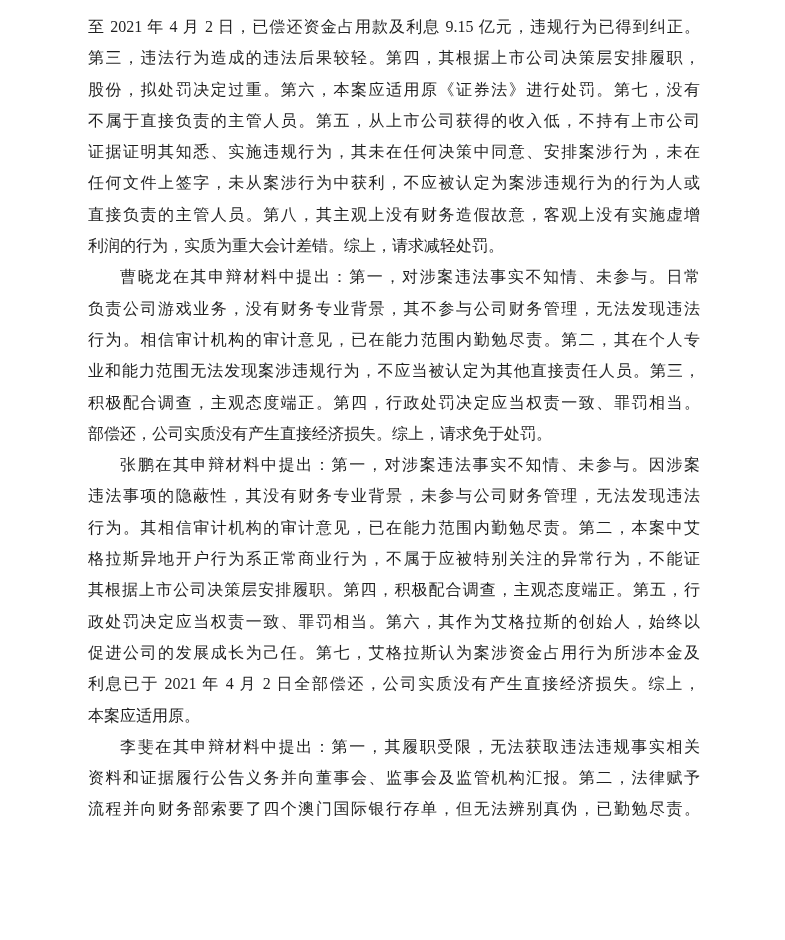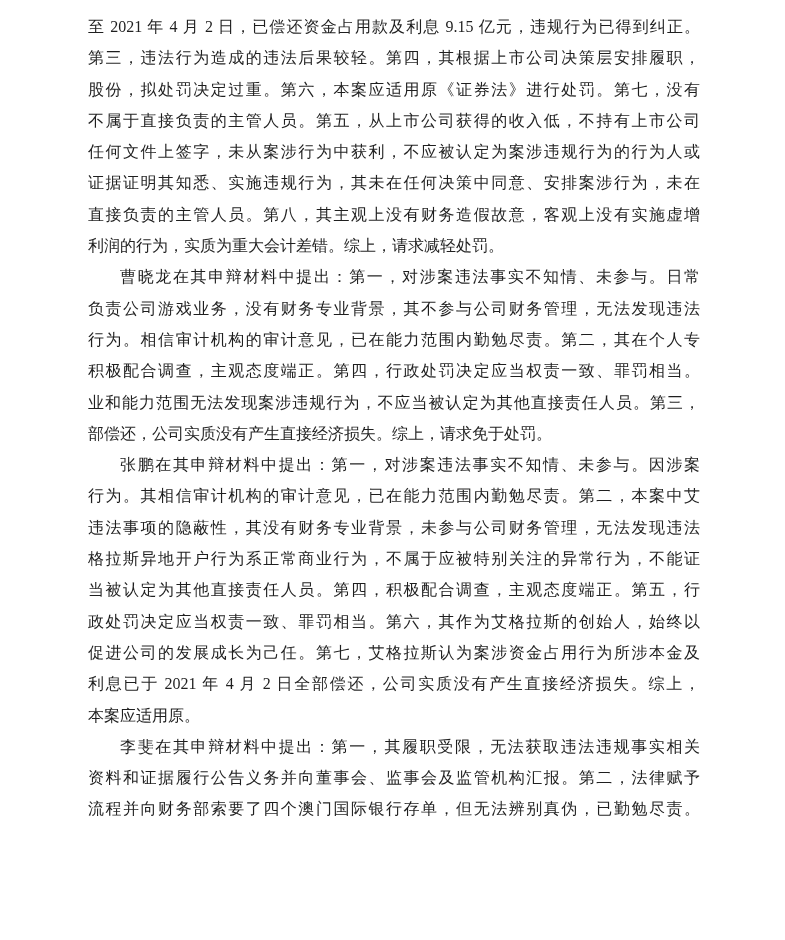--- a/index.html
+++ b/index.html
@@ -47,39 +47,39 @@
 </head>
 <body>
 
 <div class="page">
   <div class="text-block">
       <div class="paragraph">
         <div class="line">至 2021 年 4 月 2 日，已偿还资金占用款及利息 9.15 亿元，违规行为已得到纠正。</div>
         <div class="line">第三，违法行为造成的违法后果较轻。第四，其根据上市公司决策层安排履职，</div>
         <div class="line">股份，拟处罚决定过重。第六，本案应适用原《证券法》进行处罚。第七，没有</div>
         <div class="line">不属于直接负责的主管人员。第五，从上市公司获得的收入低，不持有上市公司</div>
+        <div class="line">证据证明其知悉、实施违规行为，其未在任何决策中同意、安排案涉行为，未在</div>
         <div class="line">任何文件上签字，未从案涉行为中获利，不应被认定为案涉违规行为的行为人或</div>
-        <div class="line">证据证明其知悉、实施违规行为，其未在任何决策中同意、安排案涉行为，未在</div>
         <div class="line">直接负责的主管人员。第八，其主观上没有财务造假故意，客观上没有实施虚增</div>
         <div class="line para-end">利润的行为，实质为重大会计差错。综上，请求减轻处罚。</div>
       </div>
       <div class="paragraph">
         <div class="line first-indent">曹晓龙在其申辩材料中提出：第一，对涉案违法事实不知情、未参与。日常</div>
         <div class="line">负责公司游戏业务，没有财务专业背景，其不参与公司财务管理，无法发现违法</div>
         <div class="line">行为。相信审计机构的审计意见，已在能力范围内勤勉尽责。第二，其在个人专</div>
+        <div class="line">业和能力范围无法发现案涉违规行为，不应当被认定为其他直接责任人员。第三，</div>
         <div class="line">积极配合调查，主观态度端正。第四，行政处罚决定应当权责一致、罪罚相当。</div>
-        <div class="line">业和能力范围无法发现案涉违规行为，不应当被认定为其他直接责任人员。第三，</div>
         <div class="line para-end">部偿还，公司实质没有产生直接经济损失。综上，请求免于处罚。</div>
       </div>
       <div class="paragraph">
         <div class="line first-indent">张鹏在其申辩材料中提出：第一，对涉案违法事实不知情、未参与。因涉案</div>
+        <div class="line">违法事项的隐蔽性，其没有财务专业背景，未参与公司财务管理，无法发现违法</div>
         <div class="line">行为。其相信审计机构的审计意见，已在能力范围内勤勉尽责。第二，本案中艾</div>
-        <div class="line">违法事项的隐蔽性，其没有财务专业背景，未参与公司财务管理，无法发现违法</div>
         <div class="line">格拉斯异地开户行为系正常商业行为，不属于应被特别关注的异常行为，不能证</div>
-        <div class="line">当被认定为其他直接责任人员。第四，积极配合调查，主观态度端正。第五，行</div>
+        <div class="line">其根据上市公司决策层安排履职。第四，积极配合调查，主观态度端正。第五，行</div>
         <div class="line">政处罚决定应当权责一致、罪罚相当。第六，其作为艾格拉斯的创始人，始终以</div>
         <div class="line">促进公司的发展成长为己任。第七，艾格拉斯认为案涉资金占用行为所涉本金及</div>
         <div class="line">利息已于 2021 年 4 月 2 日全部偿还，公司实质没有产生直接经济损失。综上，</div>
         <div class="line para-end">本案应适用原。</div>
       </div>
       <div class="paragraph">
         <div class="line first-indent">李斐在其申辩材料中提出：第一，其履职受限，无法获取违法违规事实相关</div>
         <div class="line">资料和证据履行公告义务并向董事会、监事会及监管机构汇报。第二，法律赋予</div>
         <div class="line">流程并向财务部索要了四个澳门国际银行存单，但无法辨别真伪，已勤勉尽责。</div>
       </div>

